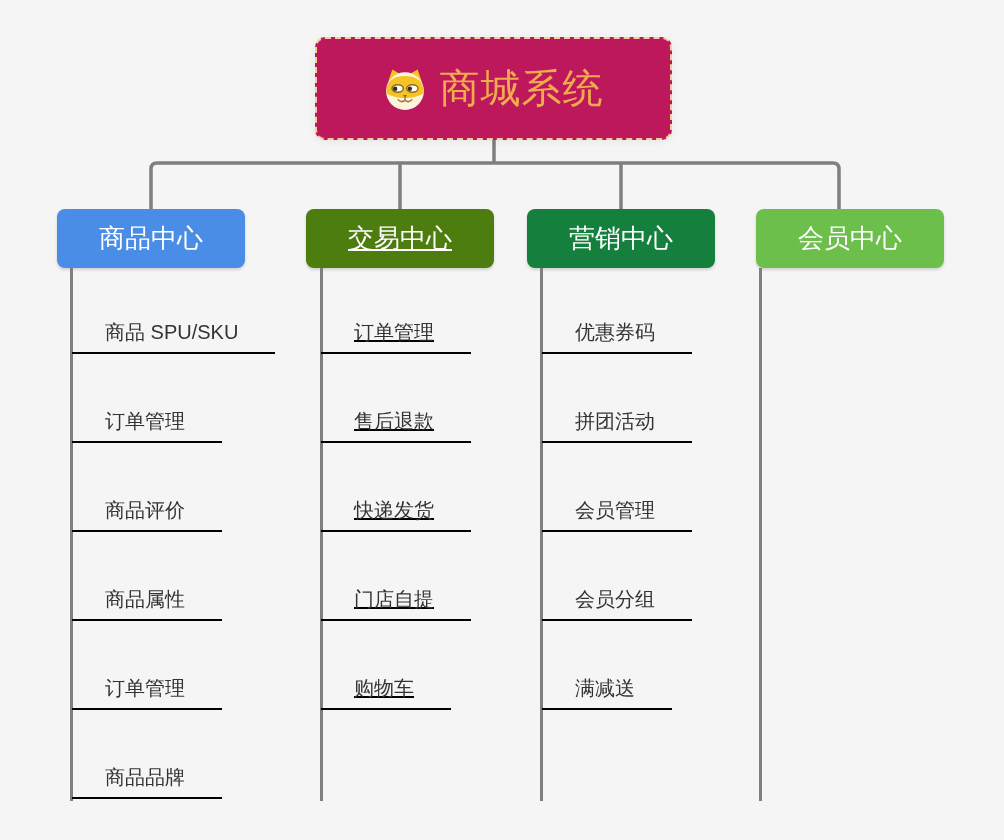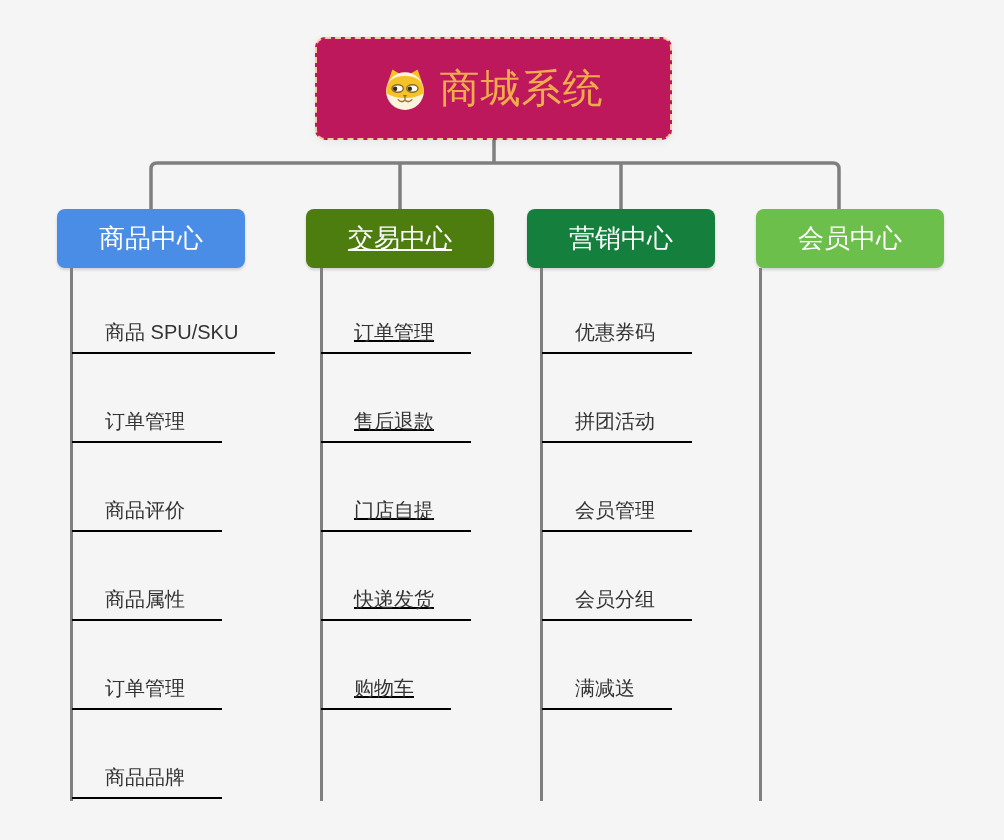--- a/index.html
+++ b/index.html
@@ -160,26 +160,26 @@
   </div>
 
   <div class="leaf-col col-1">
     <div class="leaf-slot">
         <div class="leaf">订单管理</div>
       </div>
     <div class="leaf-slot">
         <div class="leaf">售后退款</div>
       </div>
     <div class="leaf-slot">
+        <div class="leaf">快递发货</div>
+      </div>
+    <div class="leaf-slot">
         <div class="leaf">门店自提</div>
       </div>
     <div class="leaf-slot">
-        <div class="leaf">快递发货</div>
-      </div>
-    <div class="leaf-slot">
         <div class="leaf">购物车</div>
       </div>
   </div>
 
   <div class="leaf-col col-2">
     <div class="leaf-slot">
         <div class="leaf">优惠券码</div>
       </div>
     <div class="leaf-slot">
         <div class="leaf">拼团活动</div>

